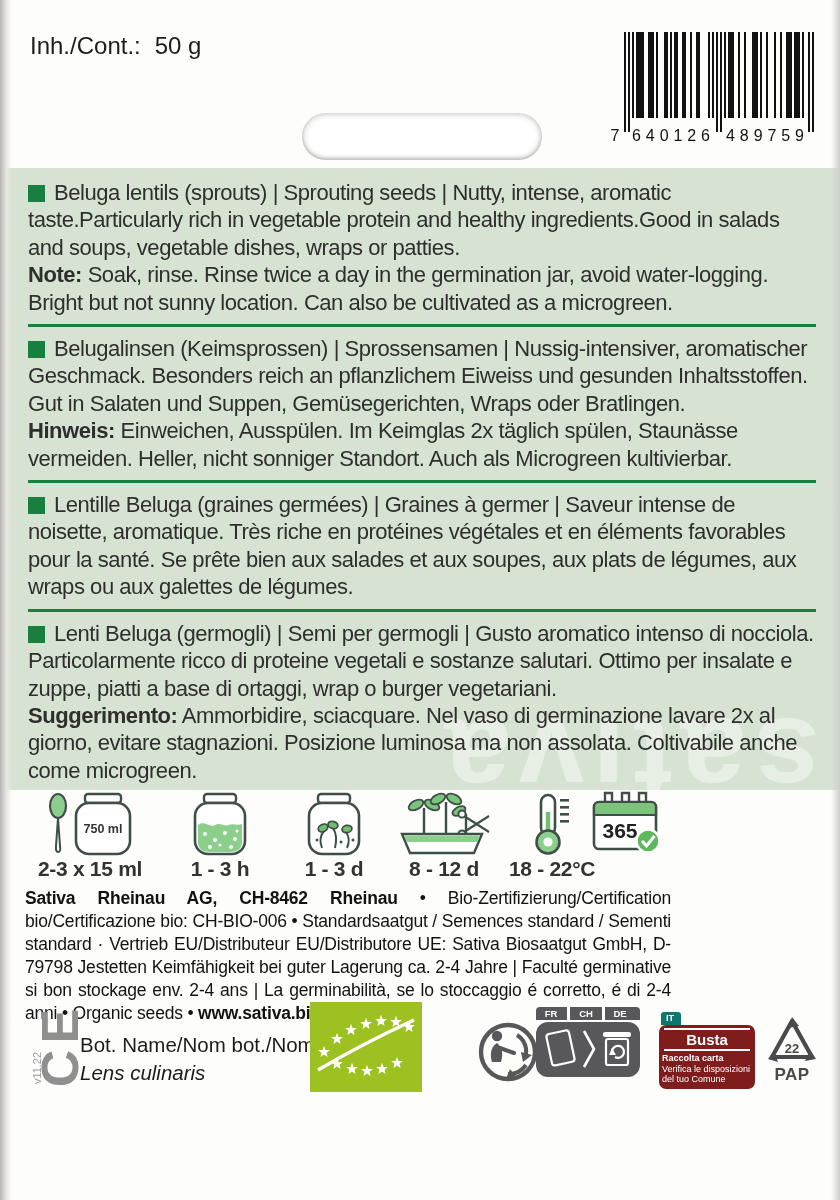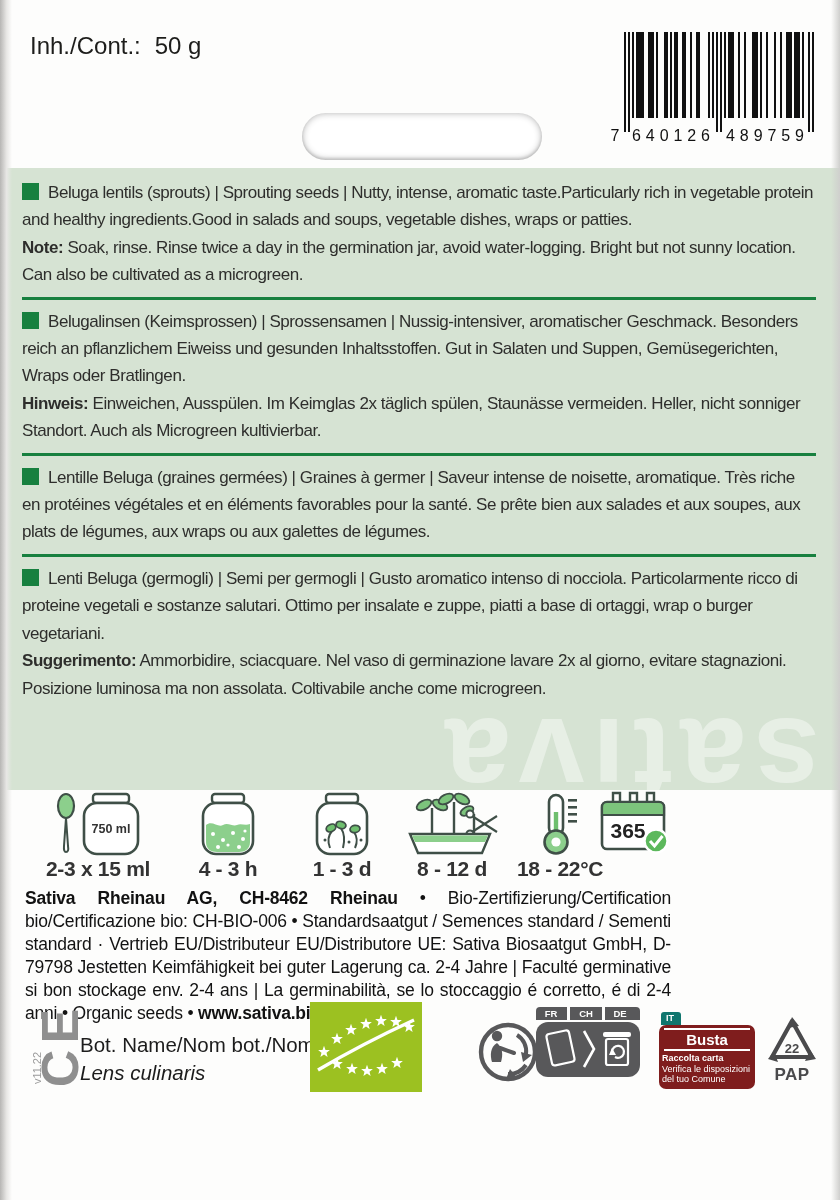--- a/index.html
+++ b/index.html
@@ -14,30 +14,30 @@
   .inh{position:absolute;top:32px;left:30px;font-size:24px;color:#1d1d1b;}
   .inh .val{margin-left:14px;}
 
   .barcode{position:absolute;top:28px;right:24px;}
 
   .euroslot{position:absolute;top:113px;left:302px;width:240px;height:47px;border-radius:24px;
             background:#fff;box-shadow:inset 0 0 7px rgba(0,0,0,.30), inset 0 -2px 3px rgba(0,0,0,.12);}
 
   
   .panel{position:absolute;top:168px;left:0;width:840px;height:622px;background:#d6e3d3;overflow:hidden;}
-  .panel-inner{position:relative;padding:11px 24px 0 22px;font-size:17px;line-height:27.4px;
+  .panel-inner{position:relative;padding:11px 24px 0 28px;font-size:22px;line-height:27.4px;
                letter-spacing:-0.45px;color:#2e2e2c;z-index:2;}
   .panel p{margin:0;}
   .sq{display:inline-block;width:17px;height:17px;background:#17803f;margin-right:9px;vertical-align:-2px;}
   .sep{height:3px;background:#17803f;margin:8px 0;}
   .wm{position:absolute;right:20px;bottom:-38px;z-index:1;transform:rotate(180deg);
       font-size:118px;font-weight:bold;letter-spacing:8px;color:rgba(255,255,255,.42);white-space:nowrap;}
 
   
-  .icons{position:absolute;top:792px;left:8px;width:719px;height:95px;}
+  .icons{position:absolute;top:792px;left:0;width:719px;height:95px;}
   .ig{position:absolute;text-align:center;}
   .ig .art{display:flex;align-items:flex-end;justify-content:center;height:64px;}
   .ig .lbl{font-weight:bold;font-size:21px;color:#333;margin-top:1px;letter-spacing:-0.3px;}
 
   
   .company{position:absolute;top:887px;left:25px;width:646px;font-size:17.5px;line-height:22.9px;
            letter-spacing:-0.2px;color:#121212;text-align:justify;}
 
   
   .ce{position:absolute;left:0px;top:1020px;width:120px;height:50px;transform:rotate(-90deg);
@@ -182,21 +182,21 @@
               <circle cx="28" cy="48" r="2"></circle>
               <circle cx="38" cy="41" r="2"></circle>
             <circle cx="48" cy="47" r="2"></circle>
               <circle cx="23" cy="55" r="2"></circle>
               <circle cx="44" cy="55" r="2"></circle>
             <circle cx="33" cy="53" r="1.6"></circle>
               <circle cx="50" cy="39" r="1.6"></circle>
           </g>
         </svg>
       </div>
-      <div class="lbl">4 - 3 h</div>
+      <div class="lbl">1 - 3 h</div>
     </div>
 
     <div class="ig" style="left:284px;width:100px;">
       <div class="art">
         <svg width="66" height="64">
           <rect x="17" y="2" width="32" height="9" rx="3" fill="#fff" stroke="#3f4f47" stroke-width="2.4"></rect>
           <rect x="8" y="11" width="50" height="51" rx="13" fill="#fff" stroke="#3f4f47" stroke-width="2.6"></rect>
           <g stroke="#3f4f47" stroke-width="2" fill="none">
             <path d="M21,56 q-4,-10 2,-17"></path>
             <path d="M34,56 q3,-12 -2,-20"></path>

